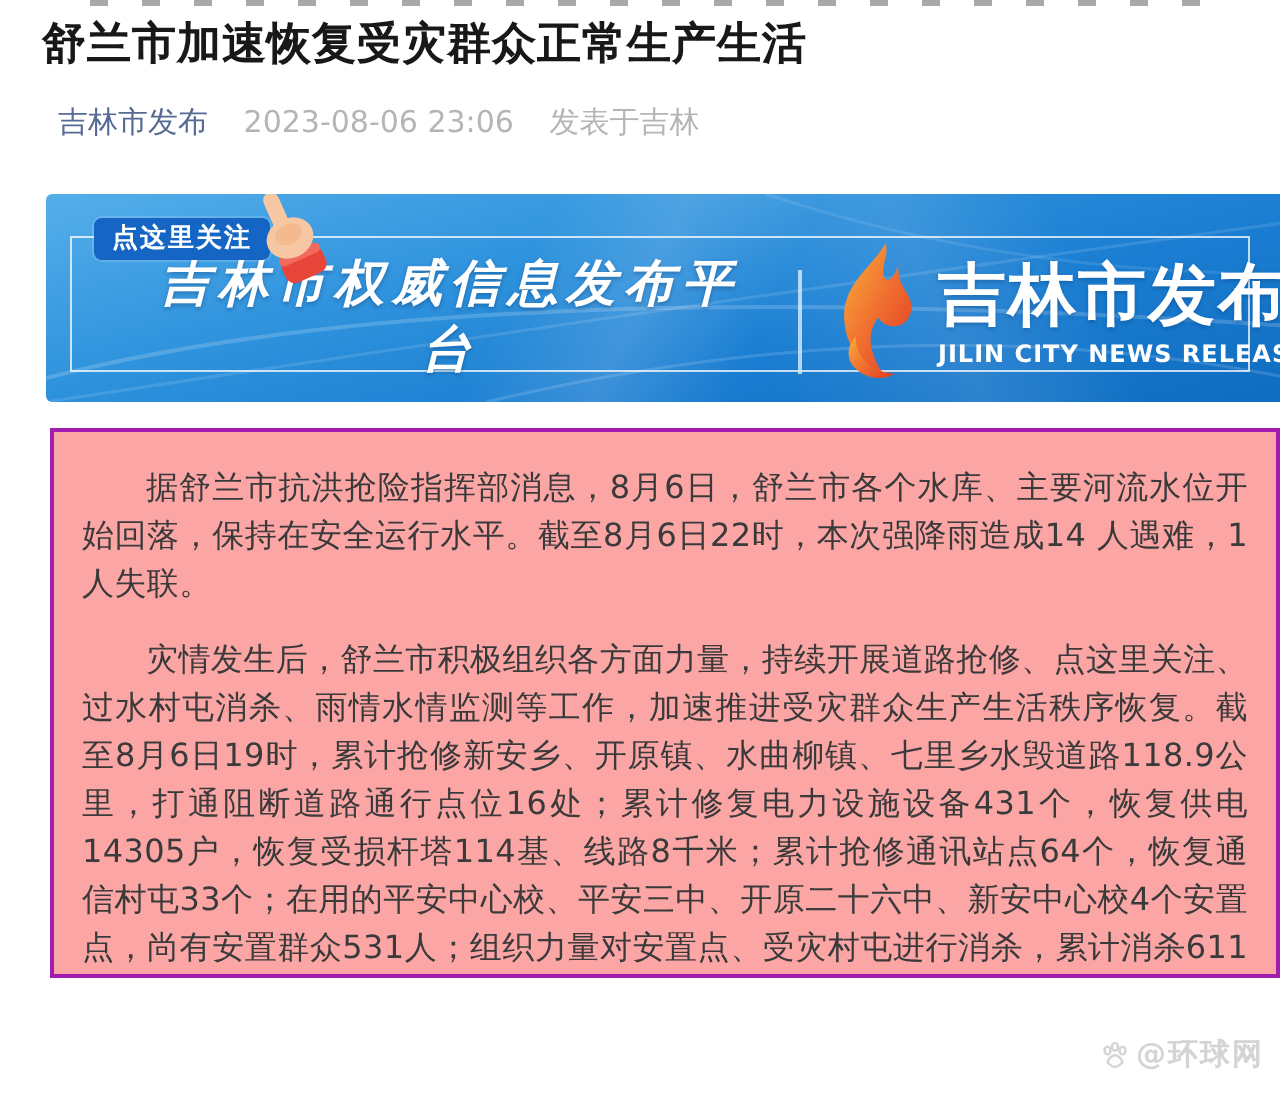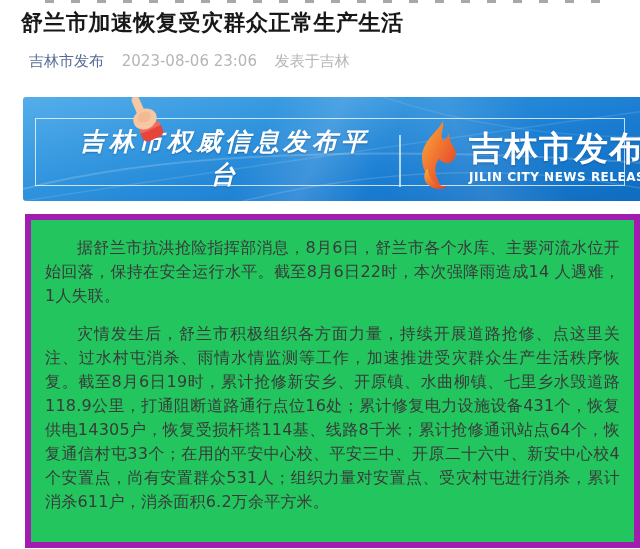--- a/index.html
+++ b/index.html
@@ -39,22 +39,22 @@
   .divider{position:absolute;left:376px;top:38px;width:2px;height:52px;
     background:rgba(215,238,255,.8);}
   .flame{position:absolute;left:388px;top:22px;width:56px;height:76px;}
   .brand{position:absolute;left:446px;top:32px;width:182px;text-align:left;}
   .brand-cn{color:#fff;font-size:34px;line-height:38px;font-weight:bold;letter-spacing:1px;
     text-shadow:0 1px 2px rgba(0,40,90,.3);}
   .brand-en{color:#fff;font-size:12px;font-weight:bold;letter-spacing:.5px;margin-top:3px;
     white-space:nowrap;}
 
   
-  .article-box{position:absolute;top:214px;left:12px;width:615px;height:334px;
-    box-sizing:border-box;border:6px solid #a21caf;background:#22c55e;
+  .article-box{position:absolute;top:214px;left:12px;width:615px;height:275px;
+    box-sizing:border-box;border:2px solid #a21caf;background:#fca5a5;
     padding:16px 14px 10px 14px;overflow:hidden;}
   .article-box p{margin:0 0 14px 0;font-size:16px;line-height:24px;color:#3a3a3a;
     text-indent:2em;text-align:justify;letter-spacing:.2px;}
 
   .source{position:absolute;top:524px;left:10px;font-size:17px;color:#3c3c3c;}
 
   .watermark{position:absolute;top:518px;right:8px;display:flex;align-items:center;gap:3px;
     color:#d4d4d4;font-size:15px;font-weight:bold;letter-spacing:1px;}
   .watermark svg{display:block;}
 </style>
@@ -76,20 +76,21 @@
   <div class="banner">
     <div class="sheen"></div>
     <svg class="streaks" width="622" height="104" viewBox="0 0 622 104">
       <path d="M0 92 Q 210 38 622 66" stroke="rgba(255,255,255,0.18)" stroke-width="2" fill="none"></path>
       <path d="M0 104 Q 300 58 622 14" stroke="rgba(255,255,255,0.12)" stroke-width="1.5" fill="none"></path>
       <path d="M220 104 Q 430 54 622 92" stroke="rgba(255,255,255,0.14)" stroke-width="1.5" fill="none"></path>
       <path d="M360 0 Q 480 40 622 40" stroke="rgba(255,255,255,0.10)" stroke-width="1.5" fill="none"></path>
     </svg>
     <div class="frame"></div>
 
+    <div class="follow-badge">点这里关注</div>
 
     <svg class="hand" viewBox="0 0 52 56">
       <g transform="rotate(-24 26 28)">
         <rect x="16" y="36" width="22" height="14" rx="5" fill="#e8453a"></rect>
         <rect x="16" y="35" width="22" height="5" rx="2.5" fill="#f26a5c"></rect>
         <ellipse cx="26" cy="28" rx="12" ry="10" fill="#f7c6a3"></ellipse>
         <path d="M21 8 q0 -5 4 -5 q4 0 4 5 l0 16 l-8 0 Z" fill="#f7c6a3"></path>
         <ellipse cx="26" cy="26" rx="7" ry="5" fill="#f3b98f"></ellipse>
       </g>
     </svg>
@@ -115,14 +116,25 @@
       <div class="brand-en">JILIN CITY NEWS RELEASE</div>
     </div>
   </div>
 
   <div class="article-box">
     <p>据舒兰市抗洪抢险指挥部消息，8月6日，舒兰市各个水库、主要河流水位开始回落，保持在安全运行水平。截至8月6日22时，本次强降雨造成14 人遇难，1人失联。</p>
     <p>灾情发生后，舒兰市积极组织各方面力量，持续开展道路抢修、点这里关注、过水村屯消杀、雨情水情监测等工作，加速推进受灾群众生产生活秩序恢复。截至8月6日19时，累计抢修新安乡、开原镇、水曲柳镇、七里乡水毁道路118.9公里，打通阻断道路通行点位16处；累计修复电力设施设备431个，恢复供电14305户，恢复受损杆塔114基、线路8千米；累计抢修通讯站点64个，恢复通信村屯33个；在用的平安中心校、平安三中、开原二十六中、新安中心校4个安置点，尚有安置群众531人；组织力量对安置点、受灾村屯进行消杀，累计消杀611户，消杀面积6.2万余平方米。</p>
   </div>
 
 
+  <div class="watermark">
+    <svg width="15" height="15" viewBox="0 0 20 20">
+      <g stroke="#d4d4d4" stroke-width="1.6" fill="none">
+        <ellipse cx="5" cy="7" rx="2" ry="2.6"></ellipse>
+        <ellipse cx="15" cy="7" rx="2" ry="2.6"></ellipse>
+        <ellipse cx="10" cy="4.5" rx="2" ry="2.6"></ellipse>
+        <path d="M10 10 q-4 1 -5 5 q3 3 5 3 q2 0 5 -3 q-1 -4 -5 -5 Z"></path>
+      </g>
+    </svg>
+    <span>@环球网</span>
+  </div>
 
 </div>
 
 </body></html>

